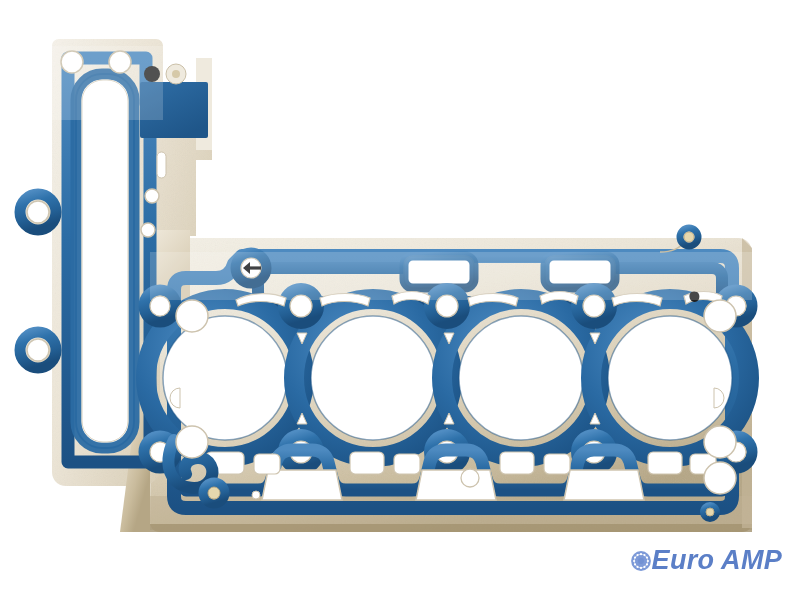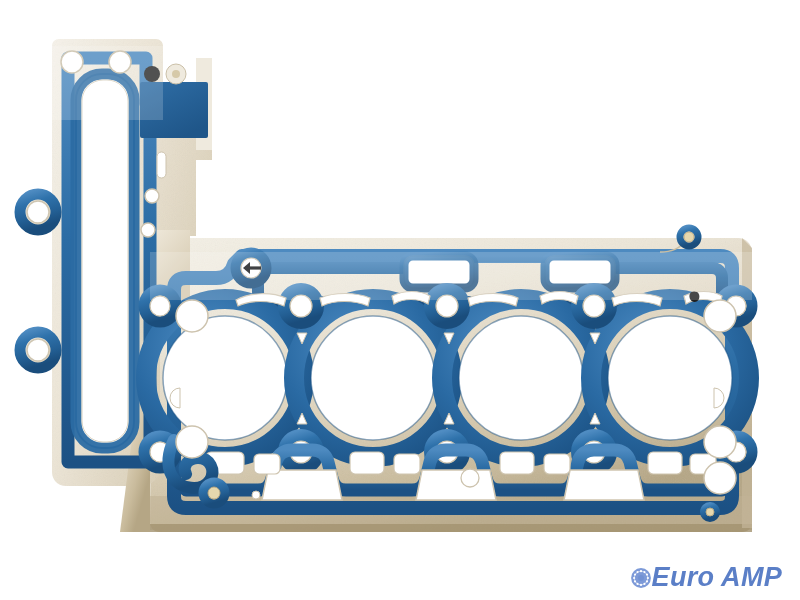--- a/index.html
+++ b/index.html
@@ -10,21 +10,21 @@
     font-family:"Liberation Sans", sans-serif;
     overflow:hidden;
     position:relative;
   }
   #stage{position:absolute;inset:0;width:800px;height:600px;}
   #gasket-svg{position:absolute;left:0;top:0;width:800px;height:600px;display:block;}
 
   
   #brand{
     position:absolute;
-    right:18px;bottom:9px;
+    right:18px;bottom:26px;
     display:flex;align-items:center;
     user-select:none;
   }
   #brand .euro-star-icon{
     width:22px;height:22px;display:block;flex:0 0 auto;
   }
   #brand .brand-text{
     font-family:"Liberation Sans", sans-serif;
     font-size:27px;
     font-weight:bold;

